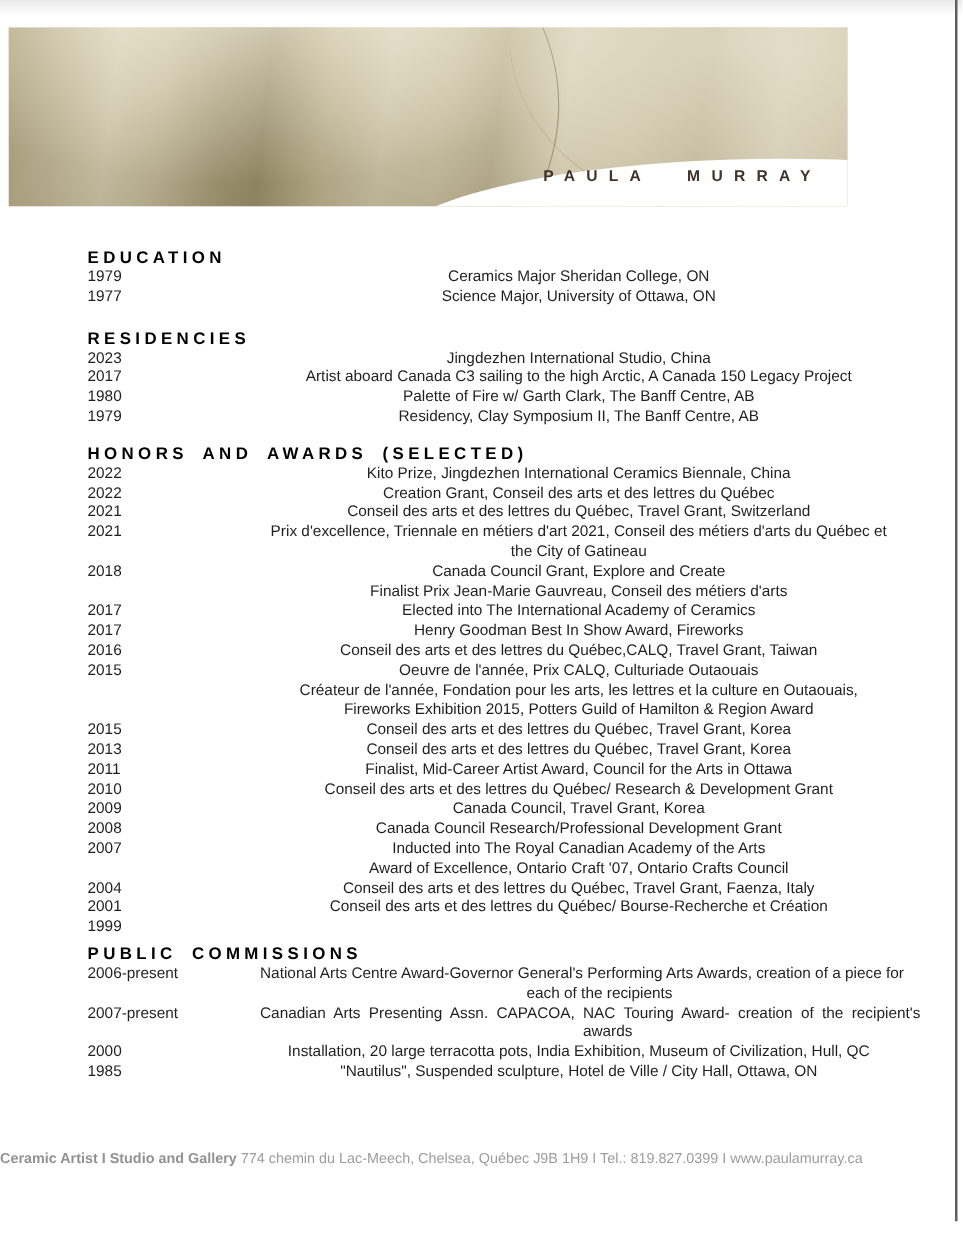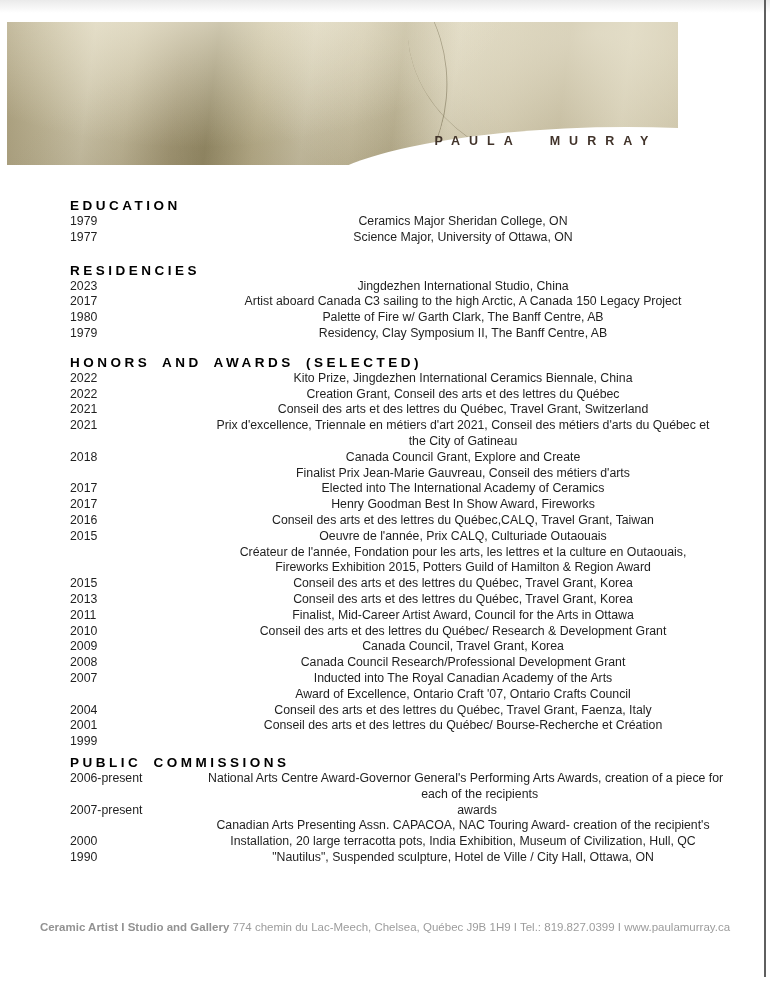--- a/index.html
+++ b/index.html
@@ -56,21 +56,21 @@
   .entry   { display:flex;gap:45px; }
   .year    { flex:0 0 93px; }
   .lines   { flex:1;text-align:center; }
   .line    { white-space:nowrap; }
 
   .sec-public-commissions .line.cont { padding-left:28px; }
   .sec-public-commissions .entries .entry:nth-child(2) .line:first-child { word-spacing:3.2px; }
 
   
   .cv-footer { position:absolute; top:921px; left:0; width:770px;
-               text-align:center; font-size:11.5px; color:#9c9c9c; }
+               font-size:11.5px; color:#9c9c9c; }
   .cv-footer .bold { font-weight:bold; color:#929292; }
 </style>
 </head>
 <body>
 
 <div class="page">
   <div class="top-shade"></div>
 
   <header class="banner">
     <div class="crack c1"></div>
@@ -254,32 +254,32 @@
           <div class="entry">
             <span class="year">2006-present</span>
             <span class="lines">
               <div class="line">National Arts Centre Award-Governor General's Performing Arts Awards, creation of a piece for</div>
               <div class="line cont">each of the recipients</div>
             </span>
           </div>
           <div class="entry">
             <span class="year">2007-present</span>
             <span class="lines">
+              <div class="line">Canadian Arts Presenting Assn. CAPACOA, NAC Touring Award- creation of the recipient's</div>
               <div class="line cont">awards</div>
-              <div class="line">Canadian Arts Presenting Assn. CAPACOA, NAC Touring Award- creation of the recipient's</div>
             </span>
           </div>
           <div class="entry">
             <span class="year">2000</span>
             <span class="lines">
               <div class="line">Installation, 20 large terracotta pots, India Exhibition, Museum of Civilization, Hull, QC</div>
             </span>
           </div>
           <div class="entry">
-            <span class="year">1990</span>
+            <span class="year">1985</span>
             <span class="lines">
               <div class="line">"Nautilus", Suspended sculpture, Hotel de Ville / City Hall, Ottawa, ON</div>
             </span>
           </div>
         </div>
       </section>
     </main>
 
   <footer class="cv-footer">
     <span class="bold">Ceramic Artist I Studio and Gallery</span>

